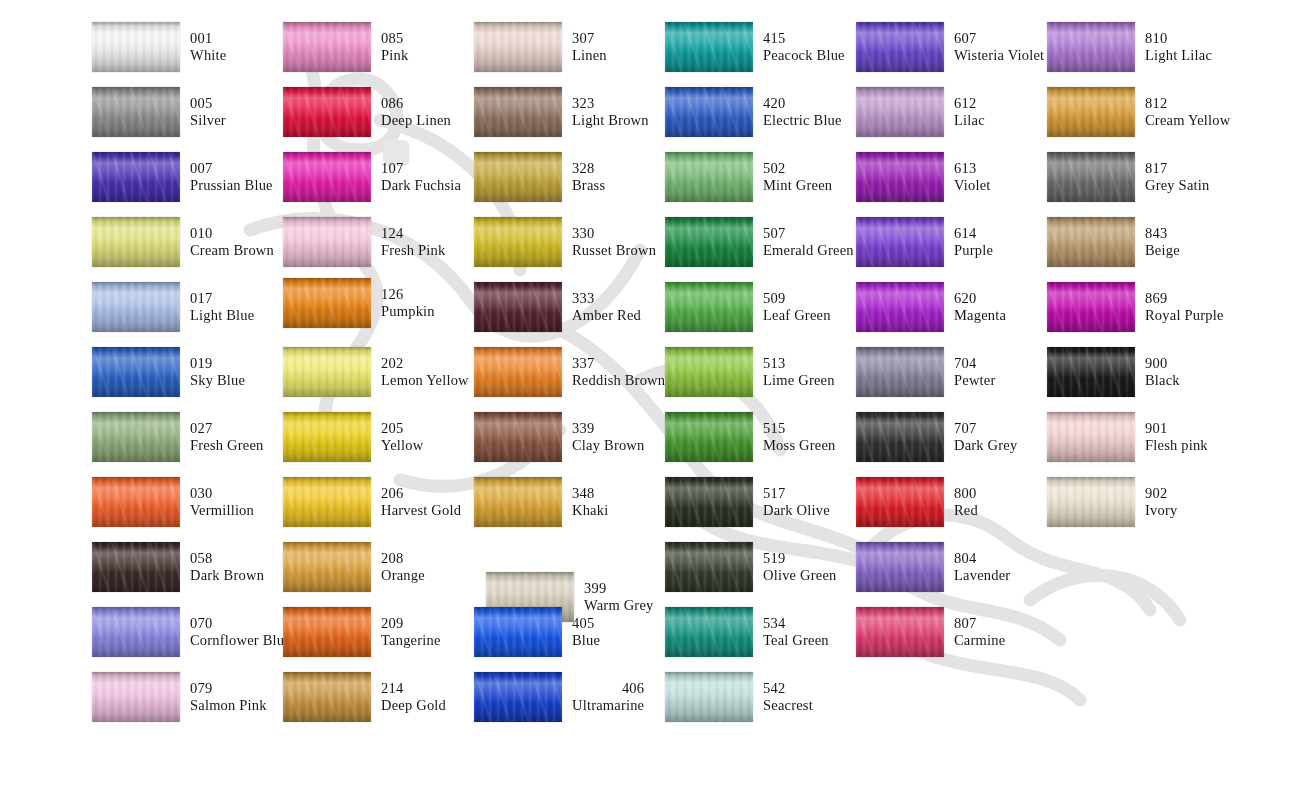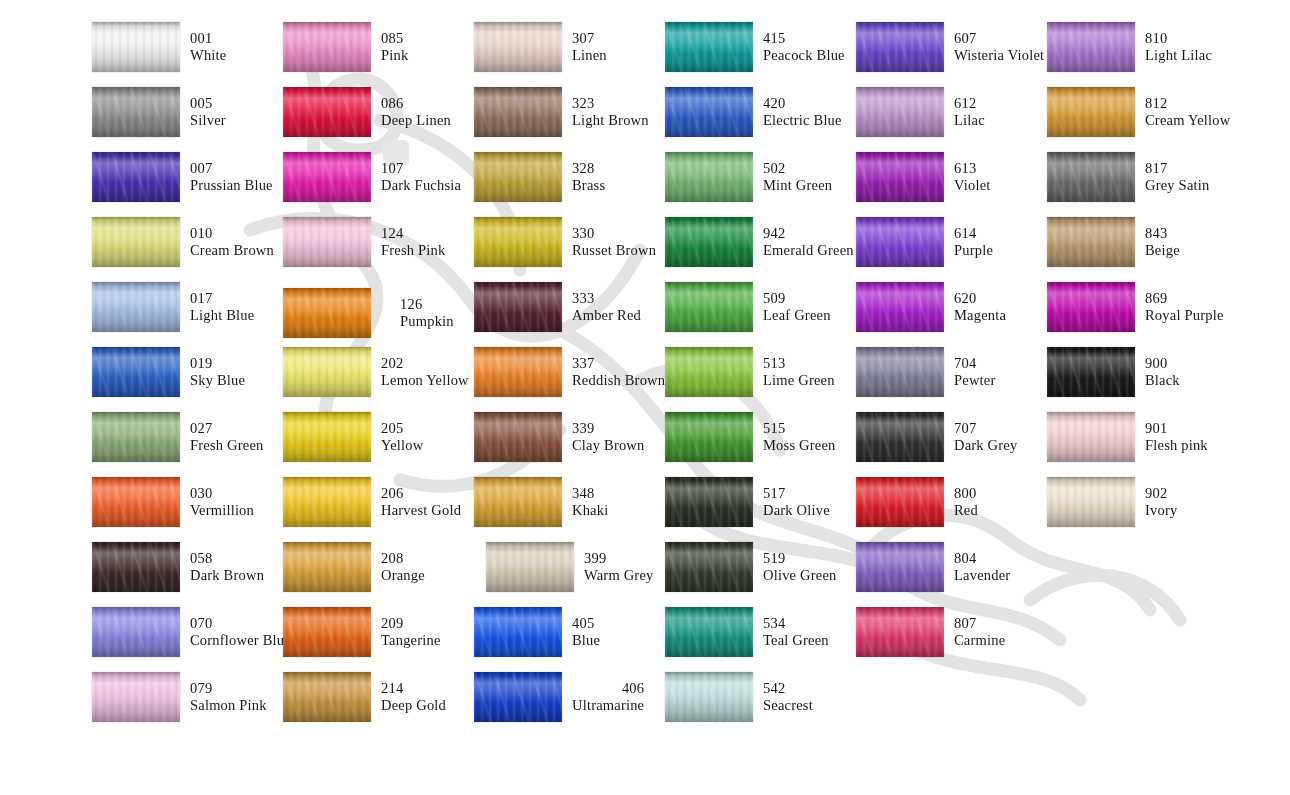--- a/index.html
+++ b/index.html
@@ -306,21 +306,21 @@
             <div class="base" style="background: rgb(245, 195, 220);"></div>
             <div class="fibers"></div>
             <div class="diag"></div>
             <div class="band"></div>
           </div>
           <div class="labels">
             <div class="code">124</div>
             <div class="name">Fresh Pink</div>
           </div>
         </div>
-        <div class="entry" style="top: 288px; gap: 19px;">
+        <div class="entry" style="top: 278px;">
           <div class="swatch" style="width: 88px; height: 50px;">
             <div class="base" style="background: rgb(234, 131, 18);"></div>
             <div class="fibers"></div>
             <div class="diag"></div>
             <div class="band"></div>
           </div>
           <div class="labels">
             <div class="code">126</div>
             <div class="name">Pumpkin</div>
           </div>
@@ -488,21 +488,21 @@
             <div class="base" style="background: rgb(219, 165, 49);"></div>
             <div class="fibers"></div>
             <div class="diag"></div>
             <div class="band"></div>
           </div>
           <div class="labels">
             <div class="code">348</div>
             <div class="name">Khaki</div>
           </div>
         </div>
-        <div class="entry" style="top: 542px; padding-left: 12px;">
+        <div class="entry" style="top: 572px; padding-left: 12px;">
           <div class="swatch" style="width: 88px; height: 50px;">
             <div class="base" style="background: rgb(214, 207, 187);"></div>
             <div class="fibers"></div>
             <div class="diag"></div>
             <div class="band"></div>
           </div>
           <div class="labels">
             <div class="code">399</div>
             <div class="name">Warm Grey</div>
           </div>
@@ -570,21 +570,21 @@
           </div>
         </div>
         <div class="entry" style="top: 217px;">
           <div class="swatch" style="width: 88px; height: 50px;">
             <div class="base" style="background: rgb(23, 137, 63);"></div>
             <div class="fibers"></div>
             <div class="diag"></div>
             <div class="band"></div>
           </div>
           <div class="labels">
-            <div class="code">942</div>
+            <div class="code">507</div>
             <div class="name">Emerald Green</div>
           </div>
         </div>
         <div class="entry" style="top: 282px;">
           <div class="swatch" style="width: 88px; height: 50px;">
             <div class="base" style="background: rgb(79, 174, 69);"></div>
             <div class="fibers"></div>
             <div class="diag"></div>
             <div class="band"></div>
           </div>

